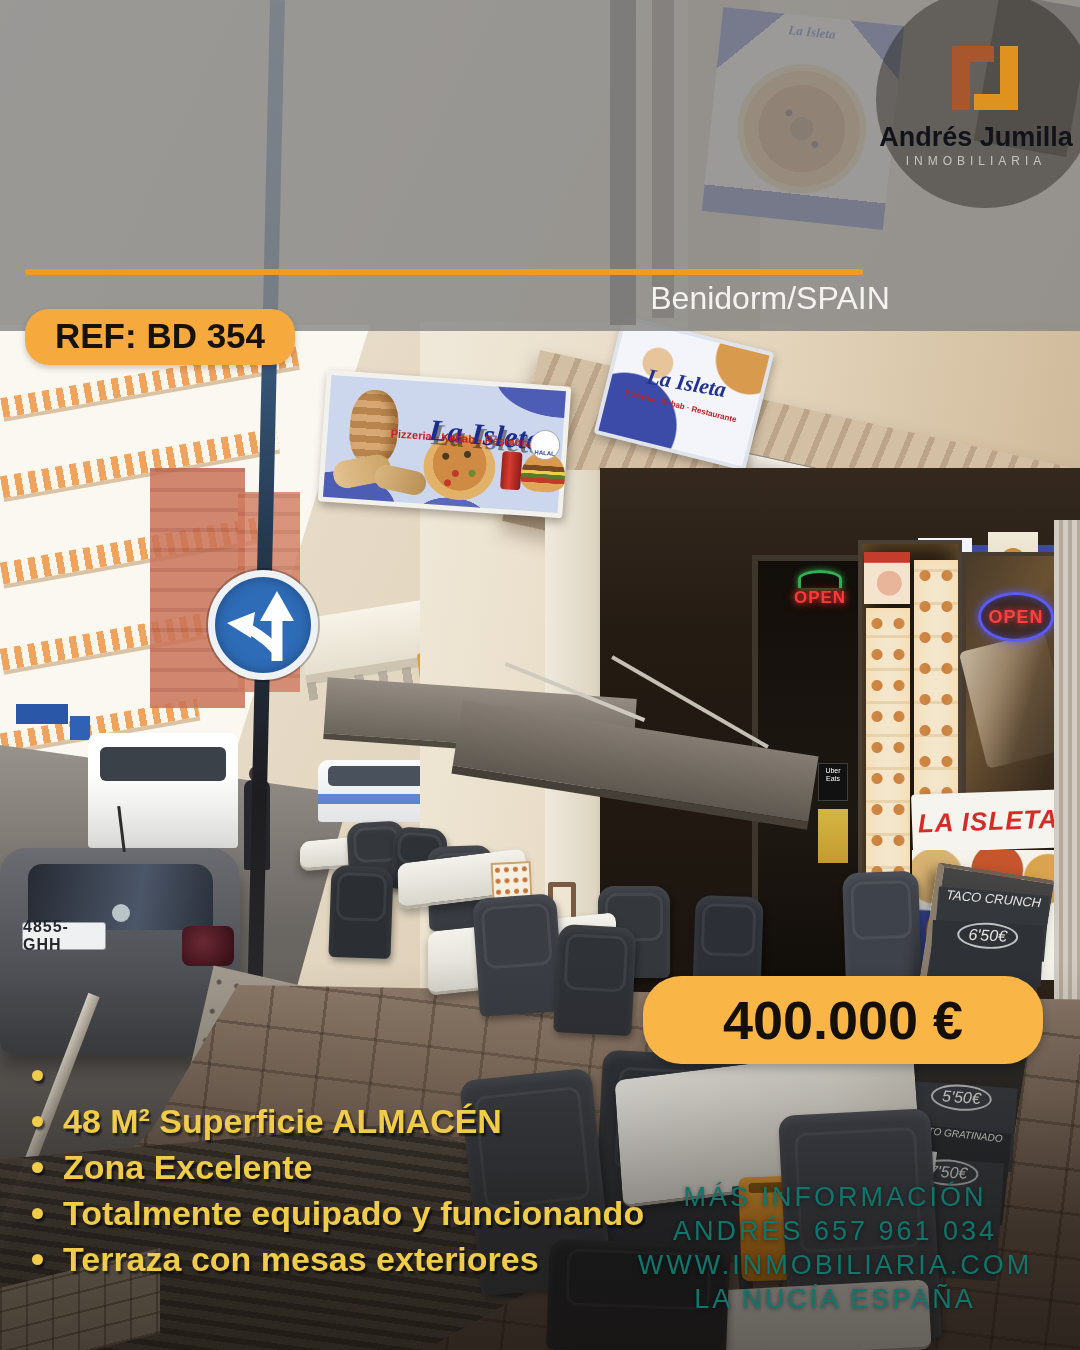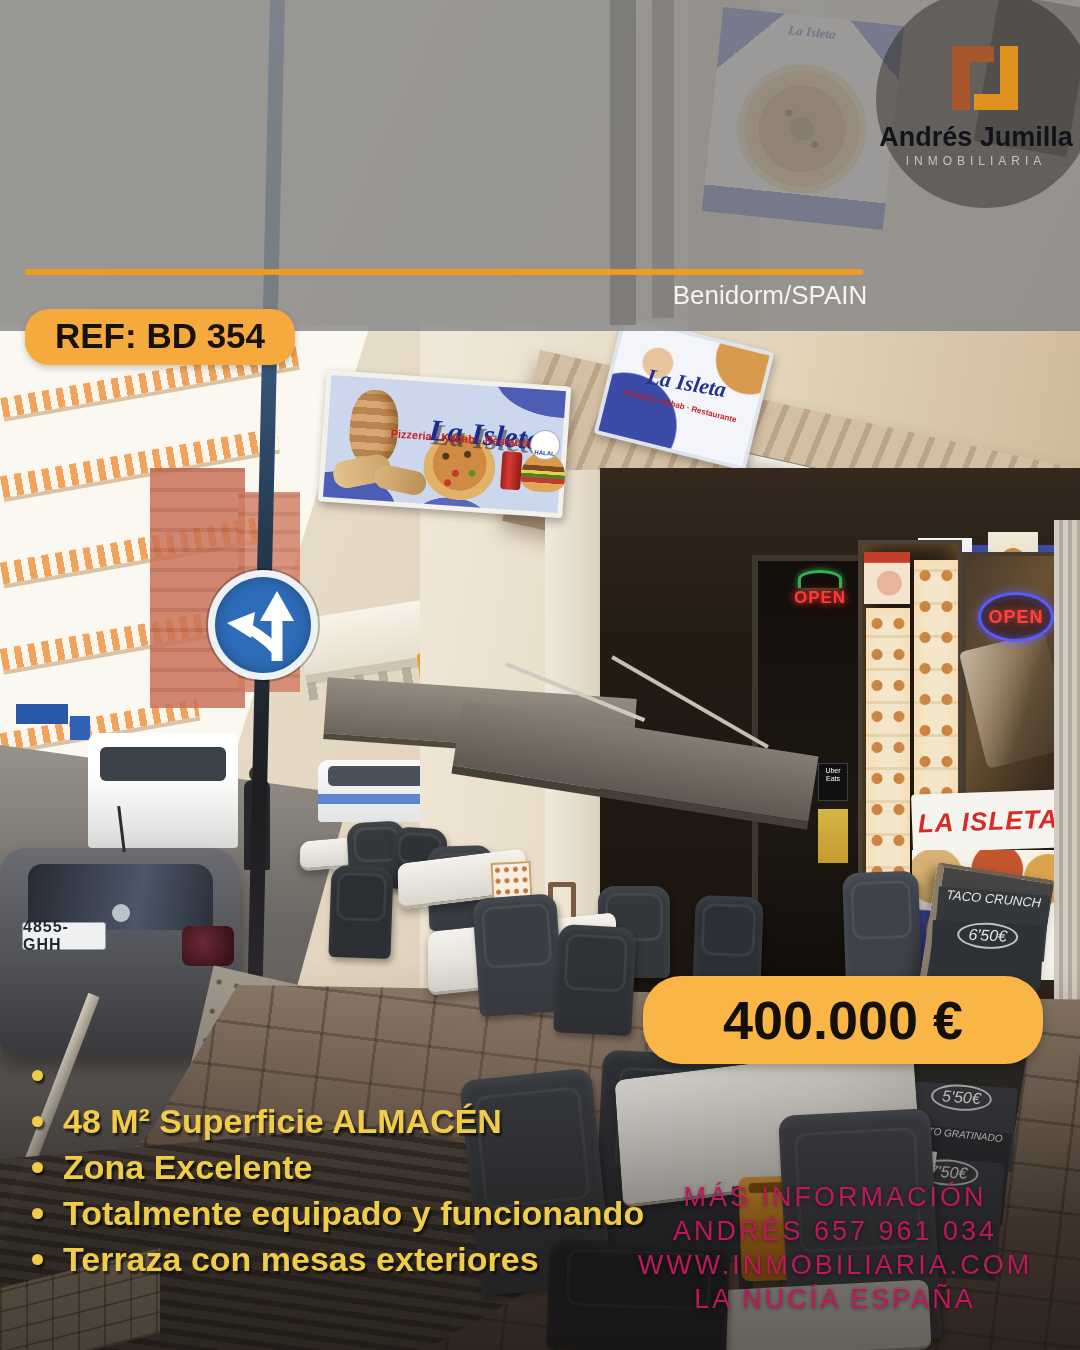--- a/index.html
+++ b/index.html
@@ -283,41 +283,41 @@
     background:linear-gradient(180deg,transparent 0%,rgba(15,11,8,.2) 35%,rgba(15,11,8,.5) 70%,rgba(18,13,9,.62) 100%);}
 
   
   .overlay-gray{position:absolute;left:0;top:0;width:1080px;height:331px;background:rgba(133,133,133,.8);}
   .title{position:absolute;left:36px;top:26px;margin:0;color:#fff;font-weight:800;
     font-size:84px;line-height:77px;letter-spacing:.5px;
     text-shadow:3px 4px 0 rgba(25,25,25,.5);}
   .title span{display:block;transform:scaleX(.9);transform-origin:left;white-space:nowrap;}
   .divider{position:absolute;left:25px;top:269px;width:838px;height:6px;background:#ef9b20;border-radius:2px;}
   .location{position:absolute;left:620px;top:280px;width:300px;text-align:center;
-    font-size:26px;color:#f5f3f0;}
+    font-size:32px;color:#f5f3f0;}
   .ref-badge{position:absolute;left:25px;top:309px;padding:7px 30px 9px;background:#f6aa3e;
     border-radius:24px;font-size:35px;font-weight:800;color:#17120c;box-shadow:0 3px 6px rgba(0,0,0,.2);}
   .logo{position:absolute;left:876px;top:-10px;width:218px;height:218px;border-radius:50%;
     background:rgba(28,24,20,.42);}
   .logo .mark{position:absolute;left:64px;top:50px;}
   .logo .brand-name{position:absolute;left:0;top:132px;width:200px;text-align:center;
     font-size:27px;font-weight:bold;color:#12121a;}
   .logo .brand-tag{position:absolute;left:0;top:164px;width:200px;text-align:center;
     font-size:12px;letter-spacing:5px;color:#d8d6d2;opacity:.85;}
   .price-pill{position:absolute;left:643px;top:976px;width:400px;height:88px;border-radius:38px;
     background:#f9b646;display:flex;align-items:center;justify-content:center;
     font-size:54px;font-weight:800;color:#141009;box-shadow:0 4px 10px rgba(0,0,0,.25);}
   .features{position:absolute;left:24px;top:1058px;margin:0;padding:0;list-style:none;}
   .features li{display:flex;align-items:center;height:34px;margin-bottom:12px;}
   .features .dot{width:11px;height:11px;border-radius:50%;background:#f0cc49;margin:0 20px 0 8px;
     box-shadow:2px 3px 2px rgba(0,0,0,.6);flex:none;}
   .features .ftext{font-size:34px;font-weight:bold;color:#f0cc49;white-space:pre-wrap;
     text-shadow:2px 3px 2px rgba(0,0,0,.6);}
   .contact{position:absolute;left:600px;top:1180px;width:470px;text-align:center;
-    font-size:27px;line-height:34px;letter-spacing:3px;color:#be185d;
+    font-size:27px;line-height:34px;letter-spacing:3px;color:#0f766e;
     text-shadow:0 1px 4px rgba(0,0,0,.5);}
 </style>
 </head>
 <body>
 
 <div class="poster">
 
   <div class="photo">
     <div class="ph-base"></div>
 

